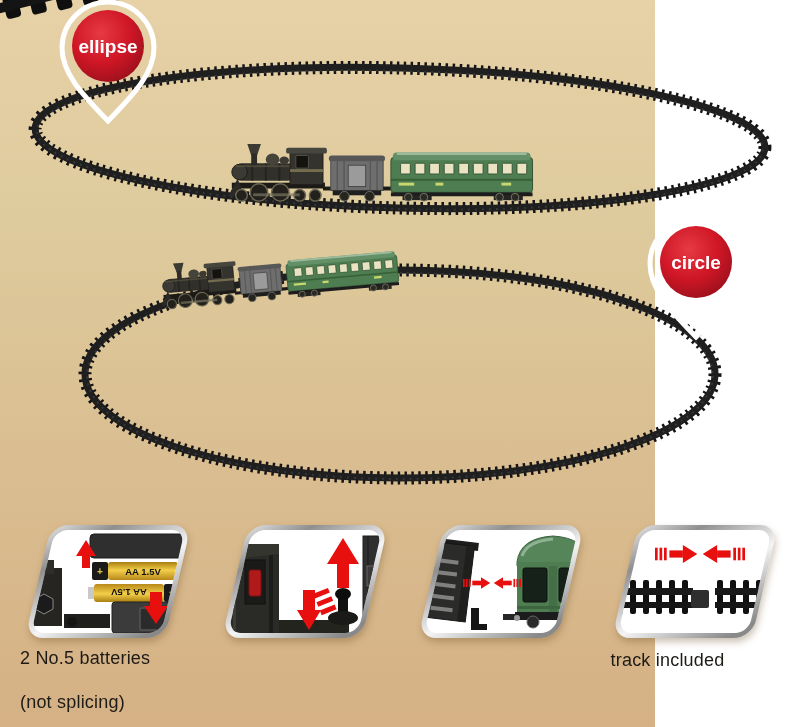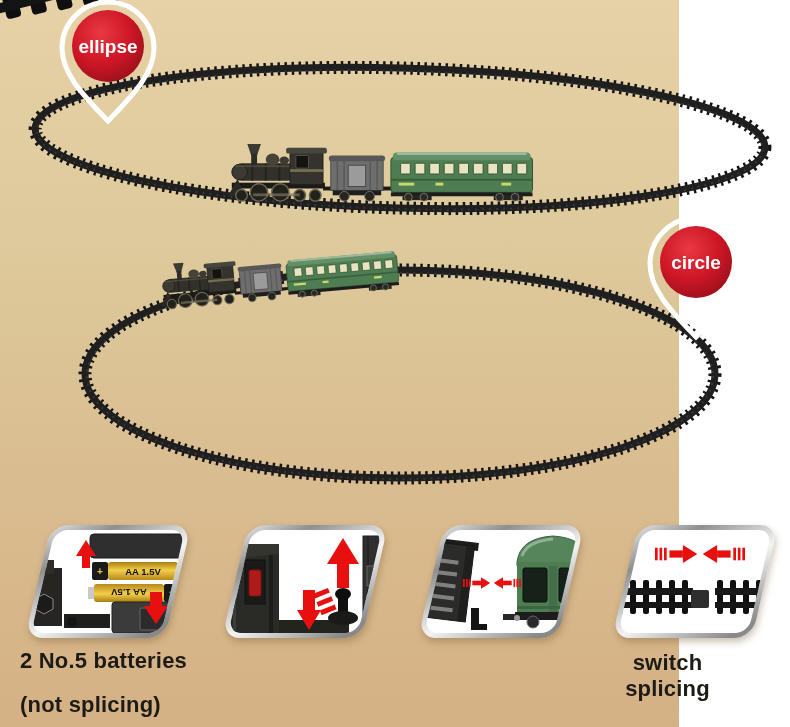--- a/index.html
+++ b/index.html
@@ -1,26 +1,26 @@
 <!DOCTYPE html>
 <html><head>
 <meta charset="utf-8">
 <style>
   html,body{margin:0;padding:0;}
   body{width:790px;height:727px;overflow:hidden;font-family:"Liberation Sans",sans-serif;}
   #stage{position:relative;width:655px;height:727px;
-    background:linear-gradient(180deg,#e7d1a7 0%,#decb9d 30%,#dabf92 60%,#d5b185 100%);padding-left:24px;}
+    background:linear-gradient(180deg,#e7d1a7 0%,#decb9d 30%,#dabf92 60%,#d5b185 100%);}
   #scene{position:absolute;left:0;top:0;}
   .panel{position:absolute;top:525px;width:140px;height:113px;
     transform:skewX(-13deg);border-radius:18px;
     background:linear-gradient(145deg,#e2e2e2 0%,#8f8f8f 22%,#f4f4f4 55%,#898989 92%);
     box-shadow:2px 4px 7px rgba(110,80,40,.35);}
   .panel-inner{position:absolute;inset:5px;background:#ffffff;border-radius:13px;overflow:hidden;}
   .panel-content{position:absolute;left:-15px;top:0;width:170px;height:103px;transform:skewX(13deg);}
-  .caption{position:absolute;color:#1d1b16;font-size:22px;font-weight:700;letter-spacing:.2px;}
+  .caption{position:absolute;color:#1d1b16;font-size:18px;font-weight:400;letter-spacing:.2px;}
   .caption.center{text-align:center;}
   .red{fill:#e8100f;}
 </style>
 </head>
 <body>
 
 <div id="stage">
 
   <svg id="scene" width="790" height="520" viewBox="0 0 790 520">
     <defs>
@@ -293,15 +293,15 @@
           <rect x="87" y="5" width="3" height="14"></rect>
             <rect x="92" y="5" width="3" height="14"></rect>
             <rect x="97" y="5" width="3" height="14"></rect>
         </g>
       </symbol>
     </defs>
   </svg>
 
   <div class="caption" style="left:20px;top:648px">2 No.5 batteries</div>
   <div class="caption" style="left:20px;top:692px">(not splicing)</div>
-  <div class="caption center" style="left:590px;top:650px;width:155px">switch splicing</div>
+  <div class="caption center" style="left:590px;top:650px;width:155px">track included</div>
 
 </div>
 
 </body></html>

